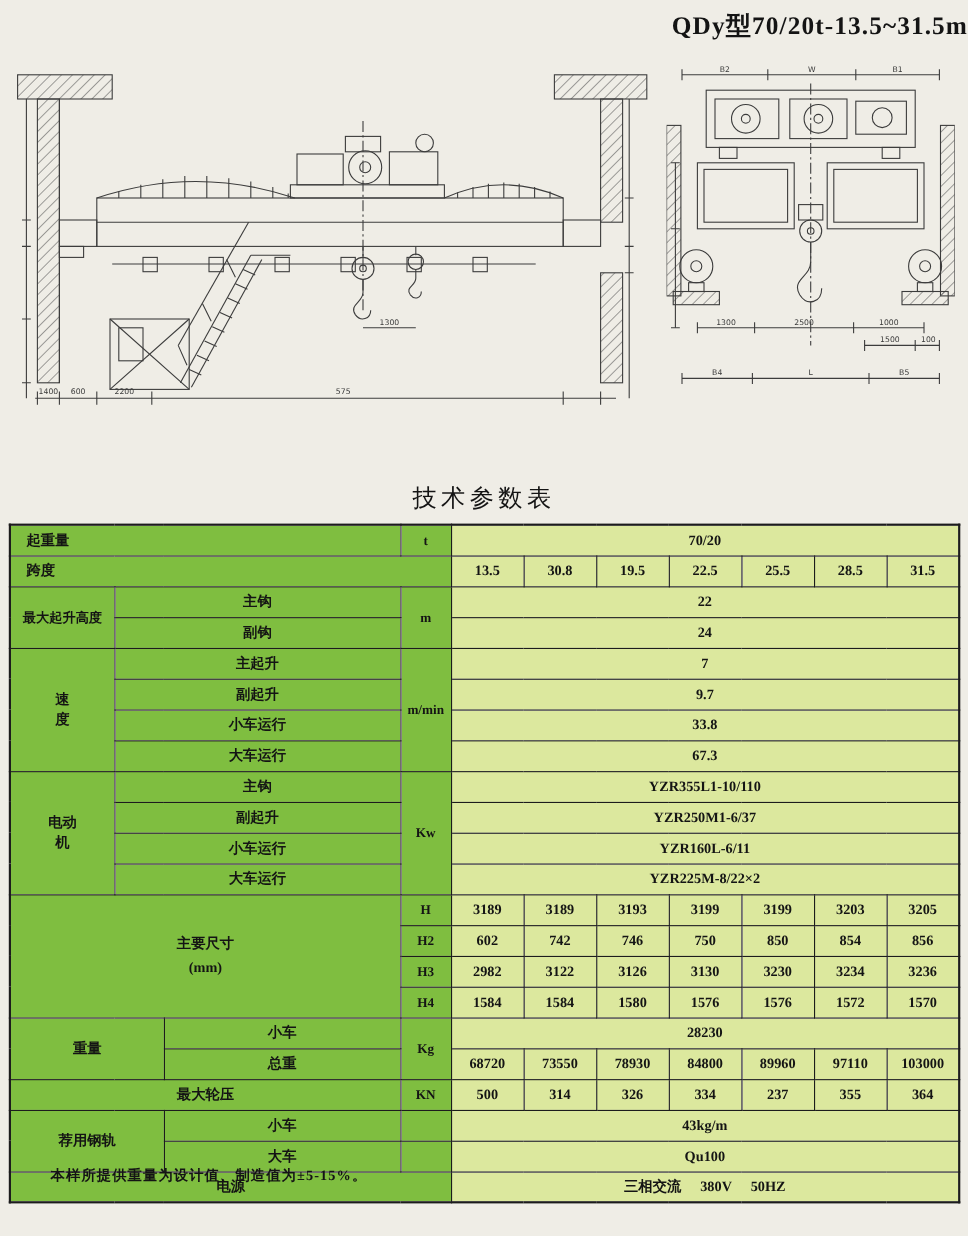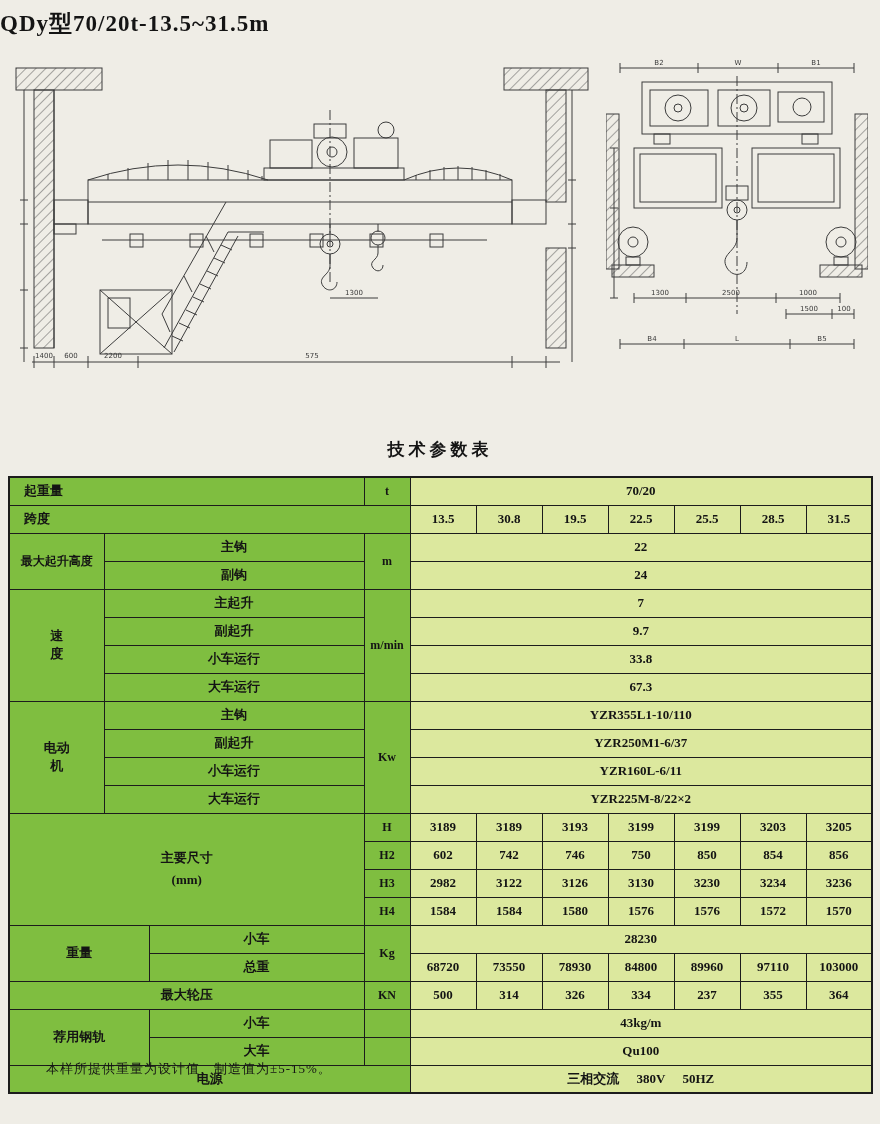--- a/index.html
+++ b/index.html
@@ -3,31 +3,31 @@
 <meta charset="utf-8">
 <style>
   * { margin:0; padding:0; box-sizing:border-box; }
   body {
     width:880px; height:1124px; position:relative; overflow:hidden;
     background:var(--paper,#efede6);
     font-family:"Liberation Serif", serif; color:#141414;
   }
   .page-title {
     position:absolute; top:8px; left:0; width:100%;
-    text-align:left; font-size:23px; font-weight:700; letter-spacing:1px;
+    text-align:right; font-size:23px; font-weight:700; letter-spacing:1px;
   }
   .drawings {
     position:absolute; top:52px; left:12px; width:856px; height:322px;
     display:flex; justify-content:space-between;
   }
   svg { display:block; }
   svg text { font-family:"DejaVu Sans", sans-serif; fill:#3a3a3a; stroke:none; }
   .table-heading {
     position:absolute; top:438px; left:0; width:100%;
-    text-align:center; font-size:17px; font-weight:700; letter-spacing:4px;
+    text-align:center; font-size:22px; font-weight:400; letter-spacing:4px;
   }
   table.spec {
     position:absolute; top:476px; left:8px; width:864px;
     border-collapse:collapse; table-layout:fixed;
     border:2px solid var(--table-border,#1c1c1c);
   }
   col.c1 { width:95px; } col.c2 { width:45px; } col.c3 { width:215px; }
   col.c4 { width:46px; } col.cd { width:66px; }
   td {
     border:1px solid var(--table-border,#1c1c1c);
@@ -40,21 +40,21 @@
   td.left { text-align:left; padding-left:14px; }
   td.small { font-size:12px; padding:0; letter-spacing:0; }
   td.unit { font-size:12px; padding:0; }
   .vword { display:inline-block; word-break:break-all; line-height:1.4; vertical-align:middle; }
   .w1 { width:1.1em;text-align:center; }
   .w2 { width:2.2em; }
   .dim1, .dim2 { line-height:1.7; }
   td.power { word-spacing:14px; }
   .footnote {
     position:absolute; top:1060px; left:46px;
-    font-size:13px; font-weight:400; letter-spacing:1px;
+    font-size:13px; font-weight:700; letter-spacing:1px;
   }
 </style>
 </head>
 <body>
 
 <div class="page-title">QDy型70/20t-13.5~31.5m</div>
 
 <div class="drawings">
 
   <svg width="580" height="318" viewBox="0 0 580 318">

